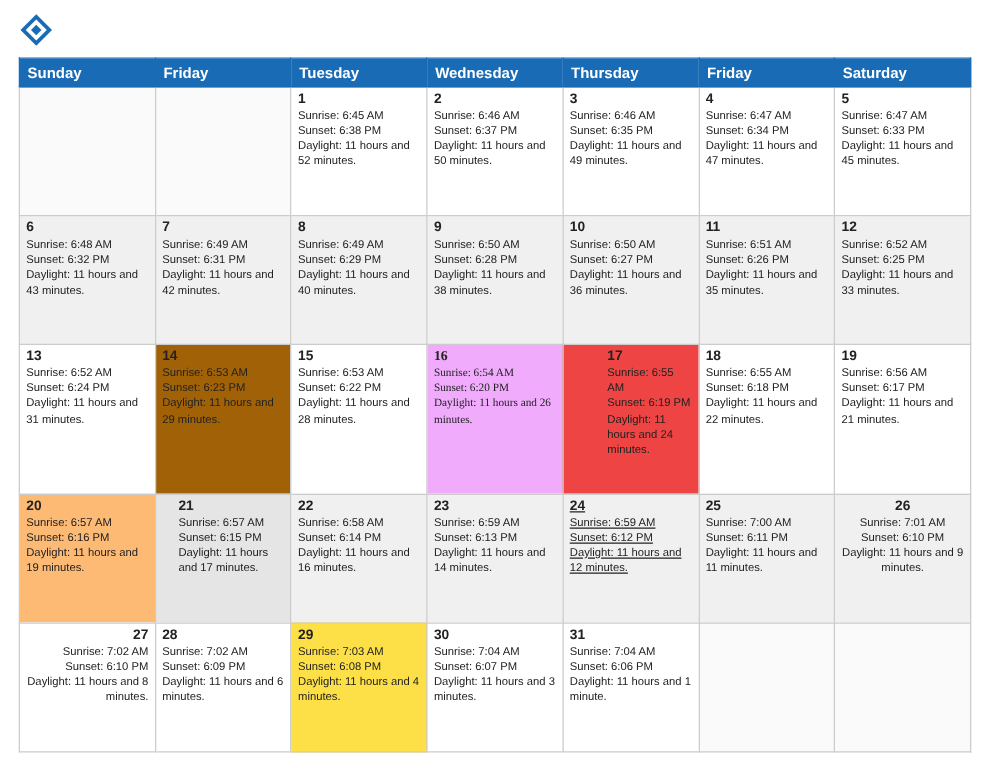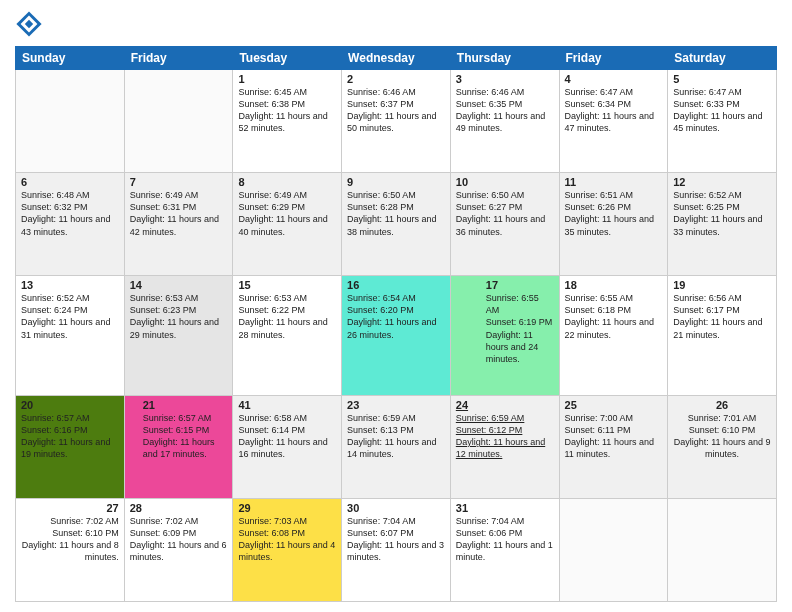--- a/index.html
+++ b/index.html
@@ -178,56 +178,56 @@
           <td style="background: rgb(240, 240, 240); margin-left: 40px;">
             <div class="day-num">12</div>
             <div class="day-info">Sunrise: 6:52 AM<br>Sunset: 6:25 PM<br>Daylight: 11 hours and 33 minutes.</div>
           </td>
         </tr>
         <tr style="background: none;">
           <td style="background: rgb(255, 255, 255);">
             <div class="day-num">13</div>
             <div class="day-info">Sunrise: 6:52 AM<br>Sunset: 6:24 PM<br>Daylight: 11 hours and 31 minutes.</div>
           </td>
-          <td style="background: #e5e5e5; margin-left: 27px;">
+          <td style="background: #a16207; margin-left: 27px;">
             <div class="day-num">14</div>
             <div class="day-info">Sunrise: 6:53 AM<br>Sunset: 6:23 PM<br>Daylight: 11 hours and 29 minutes.</div>
           </td>
           <td style="background: rgb(255, 255, 255);">
             <div class="day-num">15</div>
             <div class="day-info">Sunrise: 6:53 AM<br>Sunset: 6:22 PM<br>Daylight: 11 hours and 28 minutes.</div>
           </td>
-          <td style="background: #5eead4;">
+          <td style="background: #f0abfc; font-family: Liberation Serif, serif;">
             <div class="day-num">16</div>
             <div class="day-info">Sunrise: 6:54 AM<br>Sunset: 6:20 PM<br>Daylight: 11 hours and 26 minutes.</div>
           </td>
-          <td style="background: #86efac; padding-left: 35px;">
+          <td style="background: #ef4444; padding-left: 35px;">
             <div class="day-num">17</div>
             <div class="day-info">Sunrise: 6:55 AM<br>Sunset: 6:19 PM<br>Daylight: 11 hours and 24 minutes.</div>
           </td>
           <td style="background: rgb(255, 255, 255);">
             <div class="day-num">18</div>
             <div class="day-info">Sunrise: 6:55 AM<br>Sunset: 6:18 PM<br>Daylight: 11 hours and 22 minutes.</div>
           </td>
           <td style="background: rgb(255, 255, 255);">
             <div class="day-num">19</div>
             <div class="day-info">Sunrise: 6:56 AM<br>Sunset: 6:17 PM<br>Daylight: 11 hours and 21 minutes.</div>
           </td>
         </tr>
         <tr style="background: none;">
-          <td style="background: #4d7c0f;">
+          <td style="background: #fdba74;">
             <div class="day-num">20</div>
             <div class="day-info">Sunrise: 6:57 AM<br>Sunset: 6:16 PM<br>Daylight: 11 hours and 19 minutes.</div>
           </td>
-          <td style="background: #ec4899; padding-left: 18px;">
+          <td style="background: #e5e5e5; padding-left: 18px;">
             <div class="day-num">21</div>
             <div class="day-info">Sunrise: 6:57 AM<br>Sunset: 6:15 PM<br>Daylight: 11 hours and 17 minutes.</div>
           </td>
           <td style="background: rgb(240, 240, 240);">
-            <div class="day-num">41</div>
+            <div class="day-num">22</div>
             <div class="day-info">Sunrise: 6:58 AM<br>Sunset: 6:14 PM<br>Daylight: 11 hours and 16 minutes.</div>
           </td>
           <td style="background: rgb(240, 240, 240); margin-left: 44px;">
             <div class="day-num">23</div>
             <div class="day-info">Sunrise: 6:59 AM<br>Sunset: 6:13 PM<br>Daylight: 11 hours and 14 minutes.</div>
           </td>
           <td style="background: rgb(240, 240, 240); text-decoration: underline;">
             <div class="day-num">24</div>
             <div class="day-info">Sunrise: 6:59 AM<br>Sunset: 6:12 PM<br>Daylight: 11 hours and 12 minutes.</div>
           </td>

